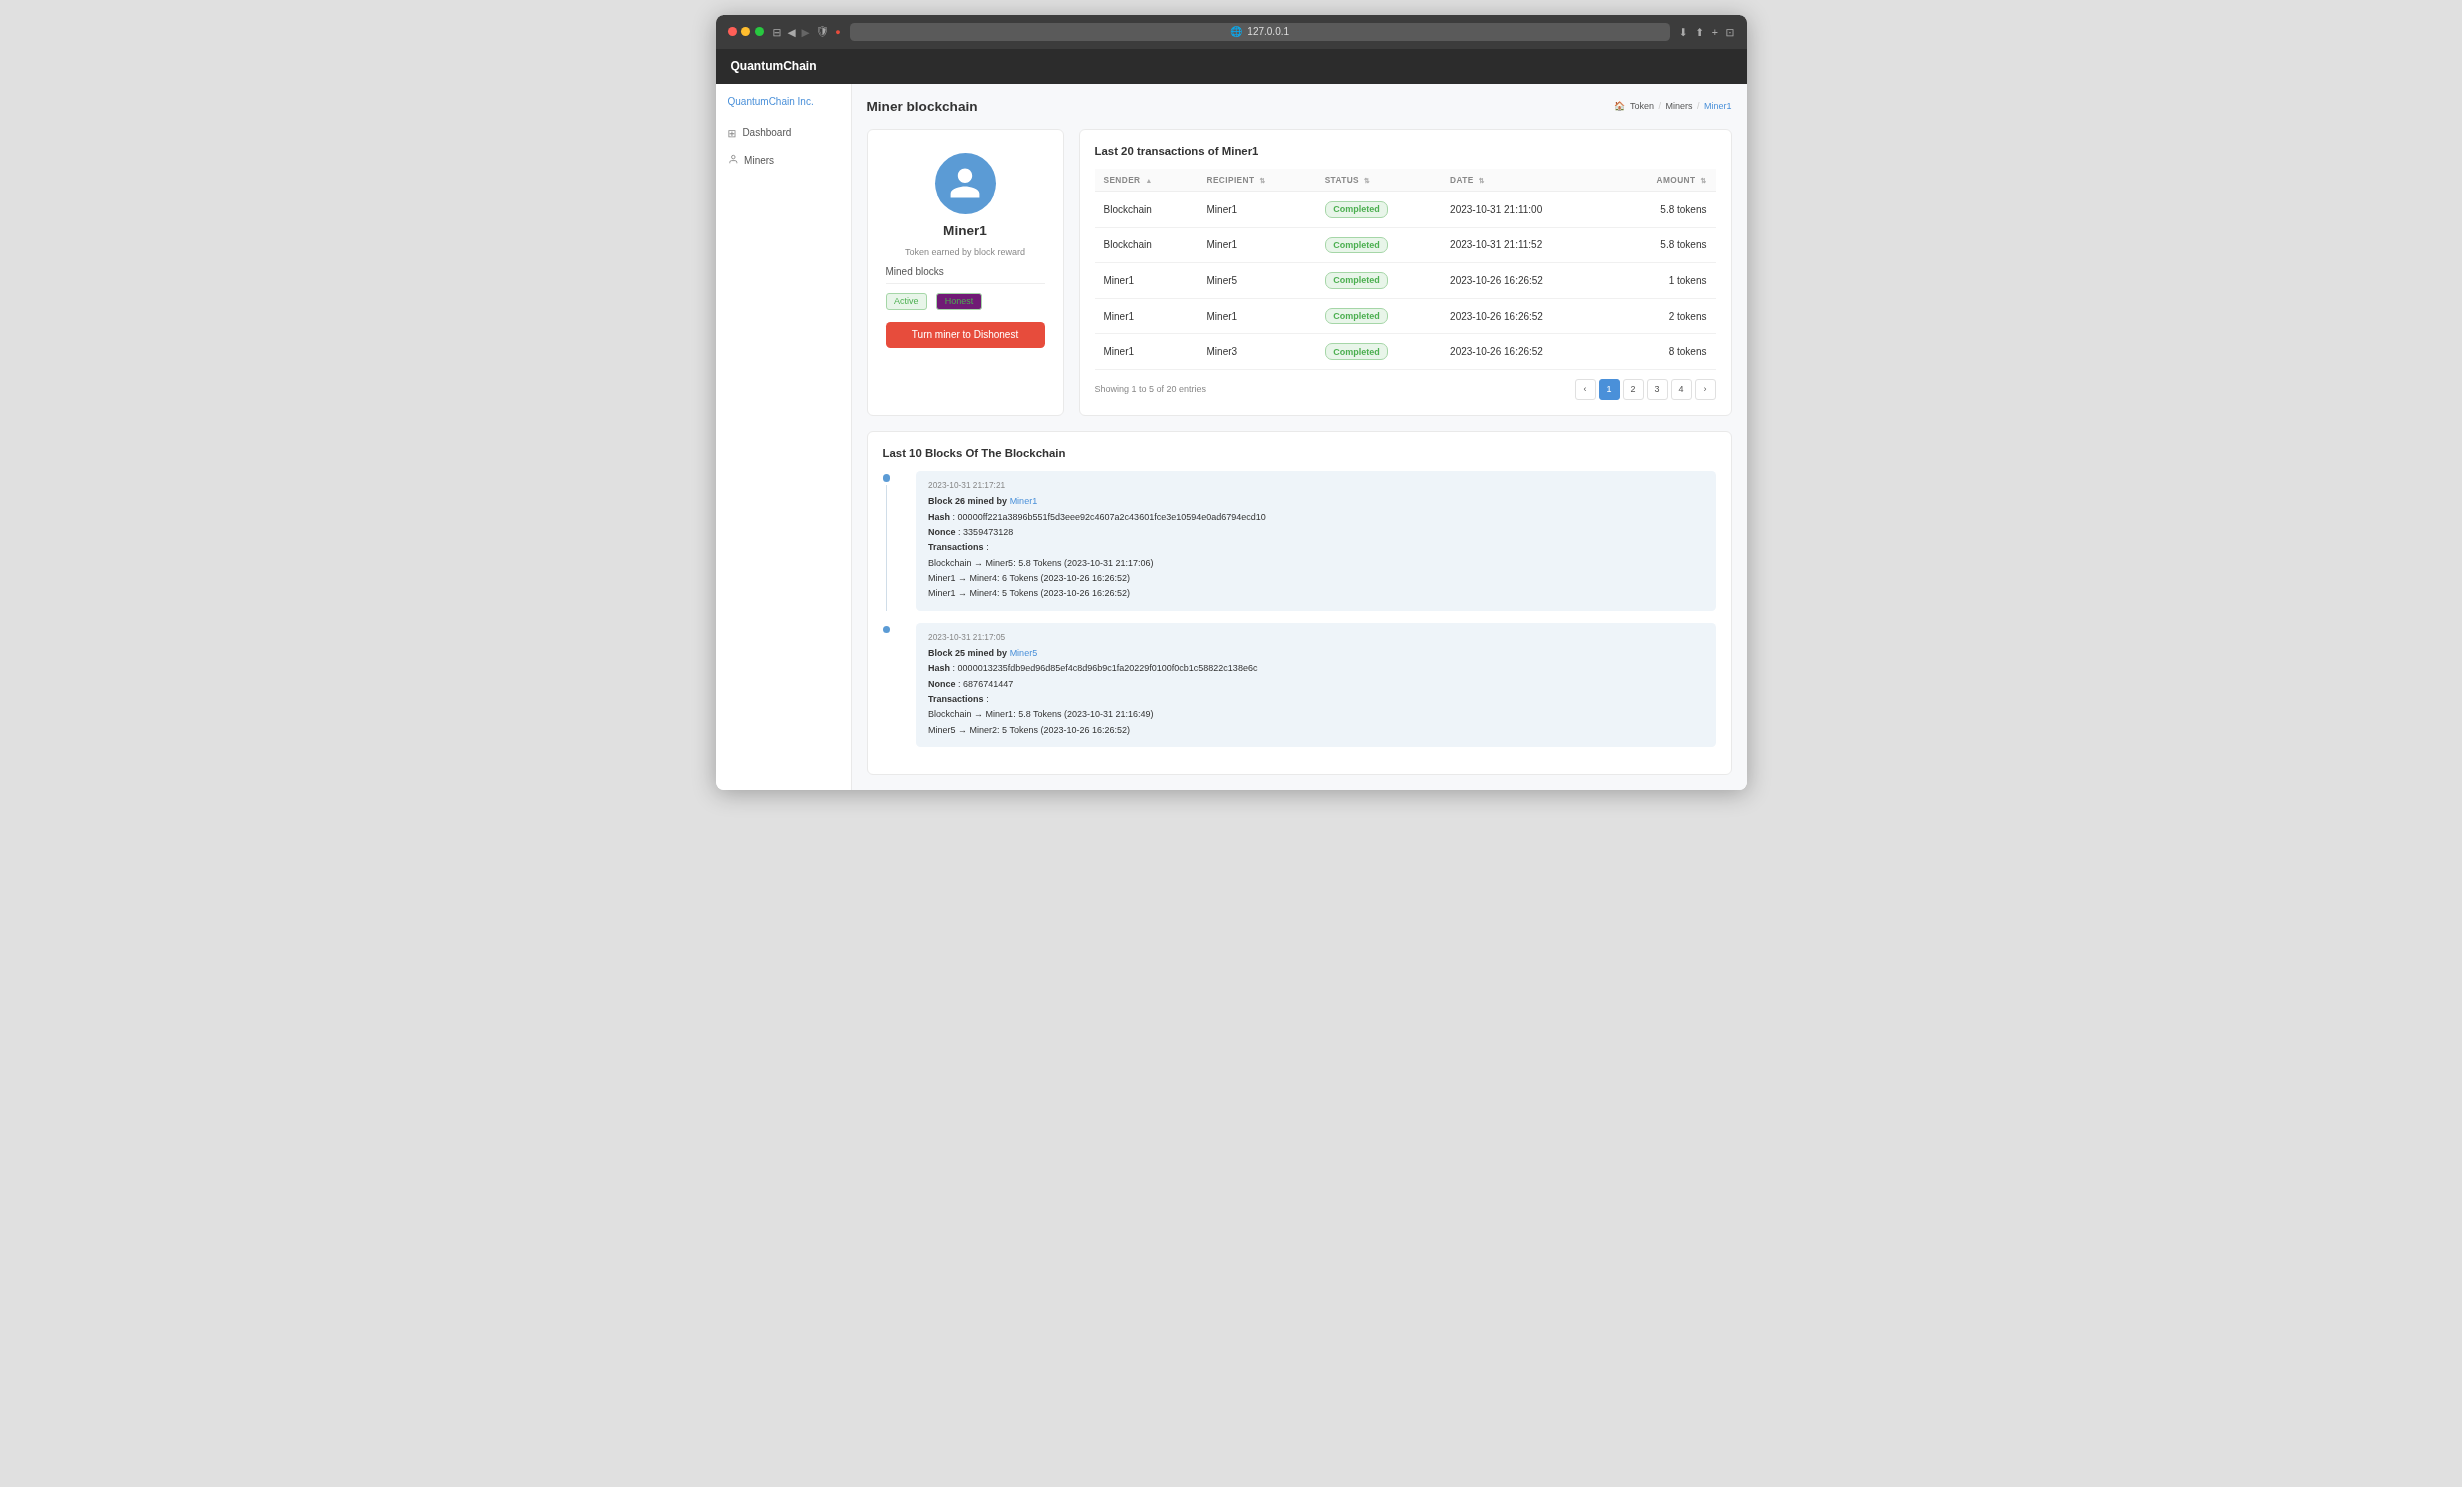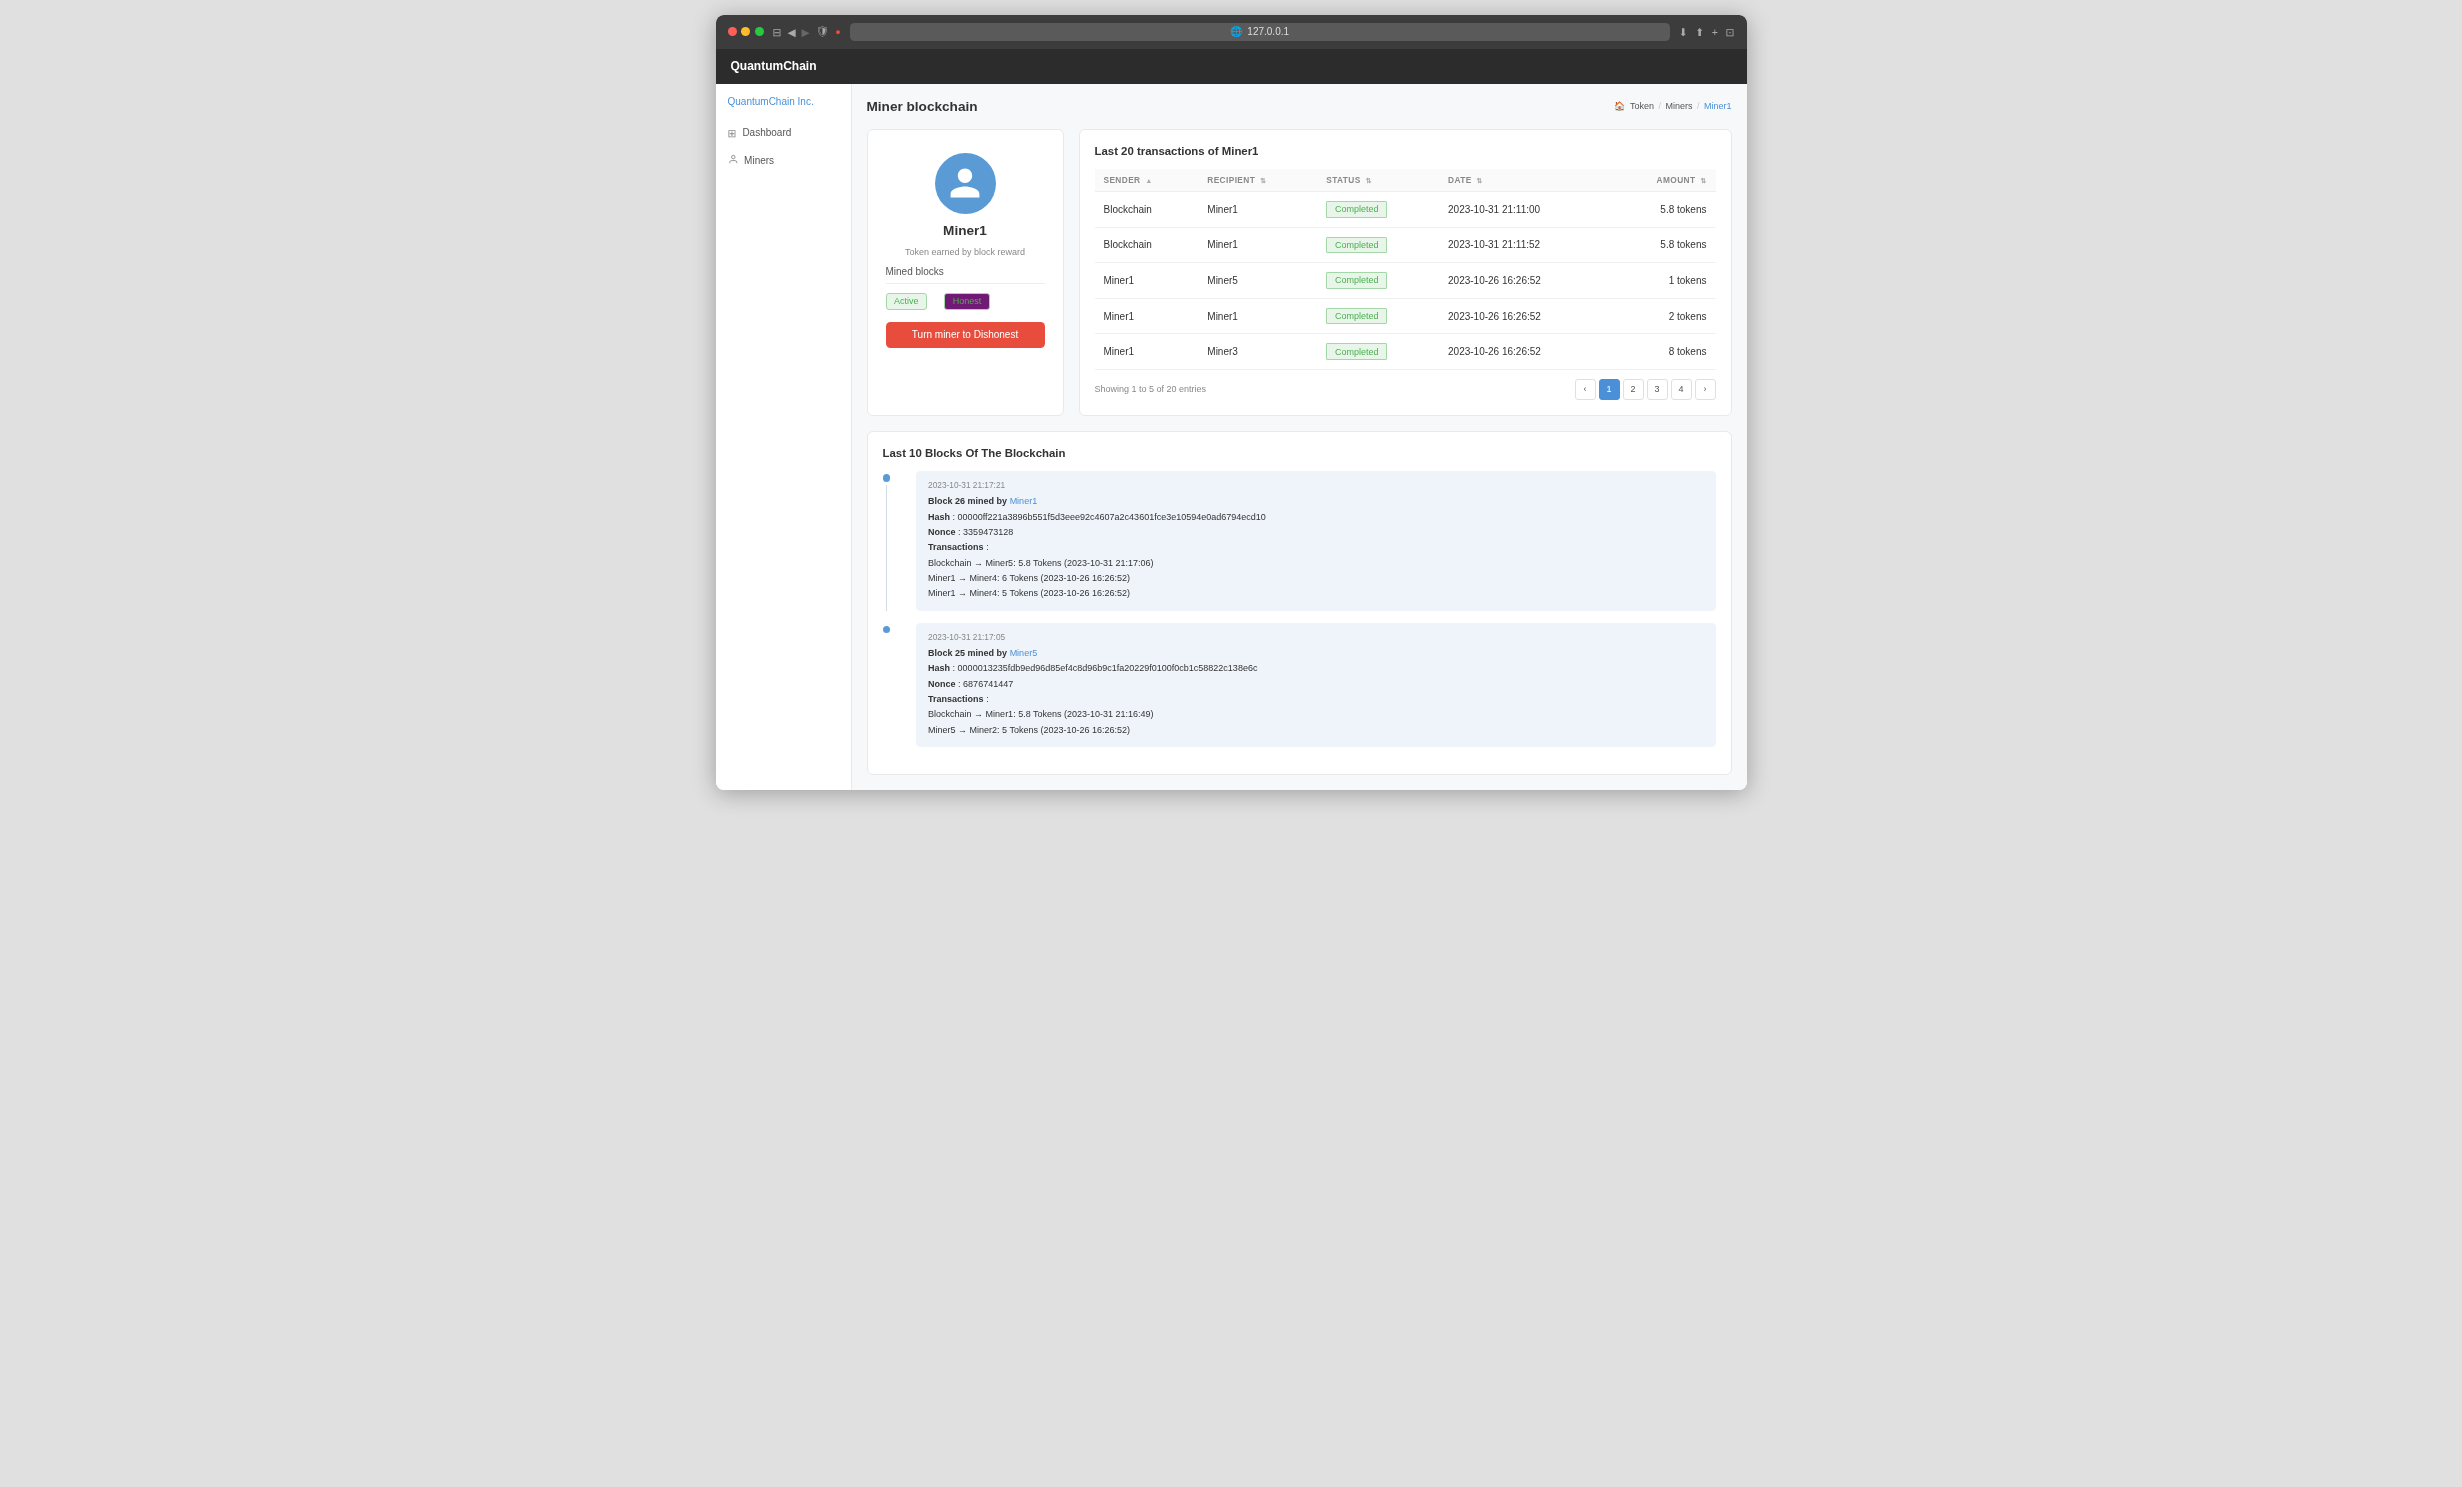--- a/index.html
+++ b/index.html
@@ -132,21 +132,21 @@
       background: #5b9bd5;
       display: flex;
       align-items: center;
       justify-content: center;
       color: #fff;
       font-size: 27px;
     }
     .miner-name { font-size: 13.6px; font-weight: 600; color: #333; }
     .miner-subtitle { color: #888; font-size: 9px; text-align: center; }
     .miner-stat-label { color: #555; font-size: 10px; align-self: flex-start; border-bottom: 0.8px solid #eee; width: 100%; padding-bottom: 6px; }
-    .miner-badges { display: flex; gap: 17px; align-self: flex-start; }
+    .miner-badges { display: flex; gap: 9px; align-self: flex-start; }
     .badge-active {
       background: #e8f5e9;
       color: #4caf50;
       border: 0.8px solid #a5d6a7;
       border-radius: 3px;
       padding: 2.3px 7.6px;
       font-size: 9px;
       font-weight: 500;
     }
     .badge-honest {
@@ -199,24 +199,24 @@
     .data-table td {
       padding: 9px 9px;
       border-bottom: 0.8px solid #f0f0f0;
       color: #333;
       font-size: 10px;
     }
     .status-completed {
       background: #e8f5e9;
       color: #4caf50;
       border: 0.8px solid #a5d6a7;
-      border-radius: 1px;
+      border-radius: 7px;
       padding: 2.3px 7.6px;
       font-size: 9px;
-      font-weight: 400;
+      font-weight: 700;
       display: inline-block;
     }
     .amount-cell { text-align: right; color: #333; }
 
     
     .table-footer {
       display: flex;
       align-items: center;
       justify-content: space-between;
       margin-top: 9px;

